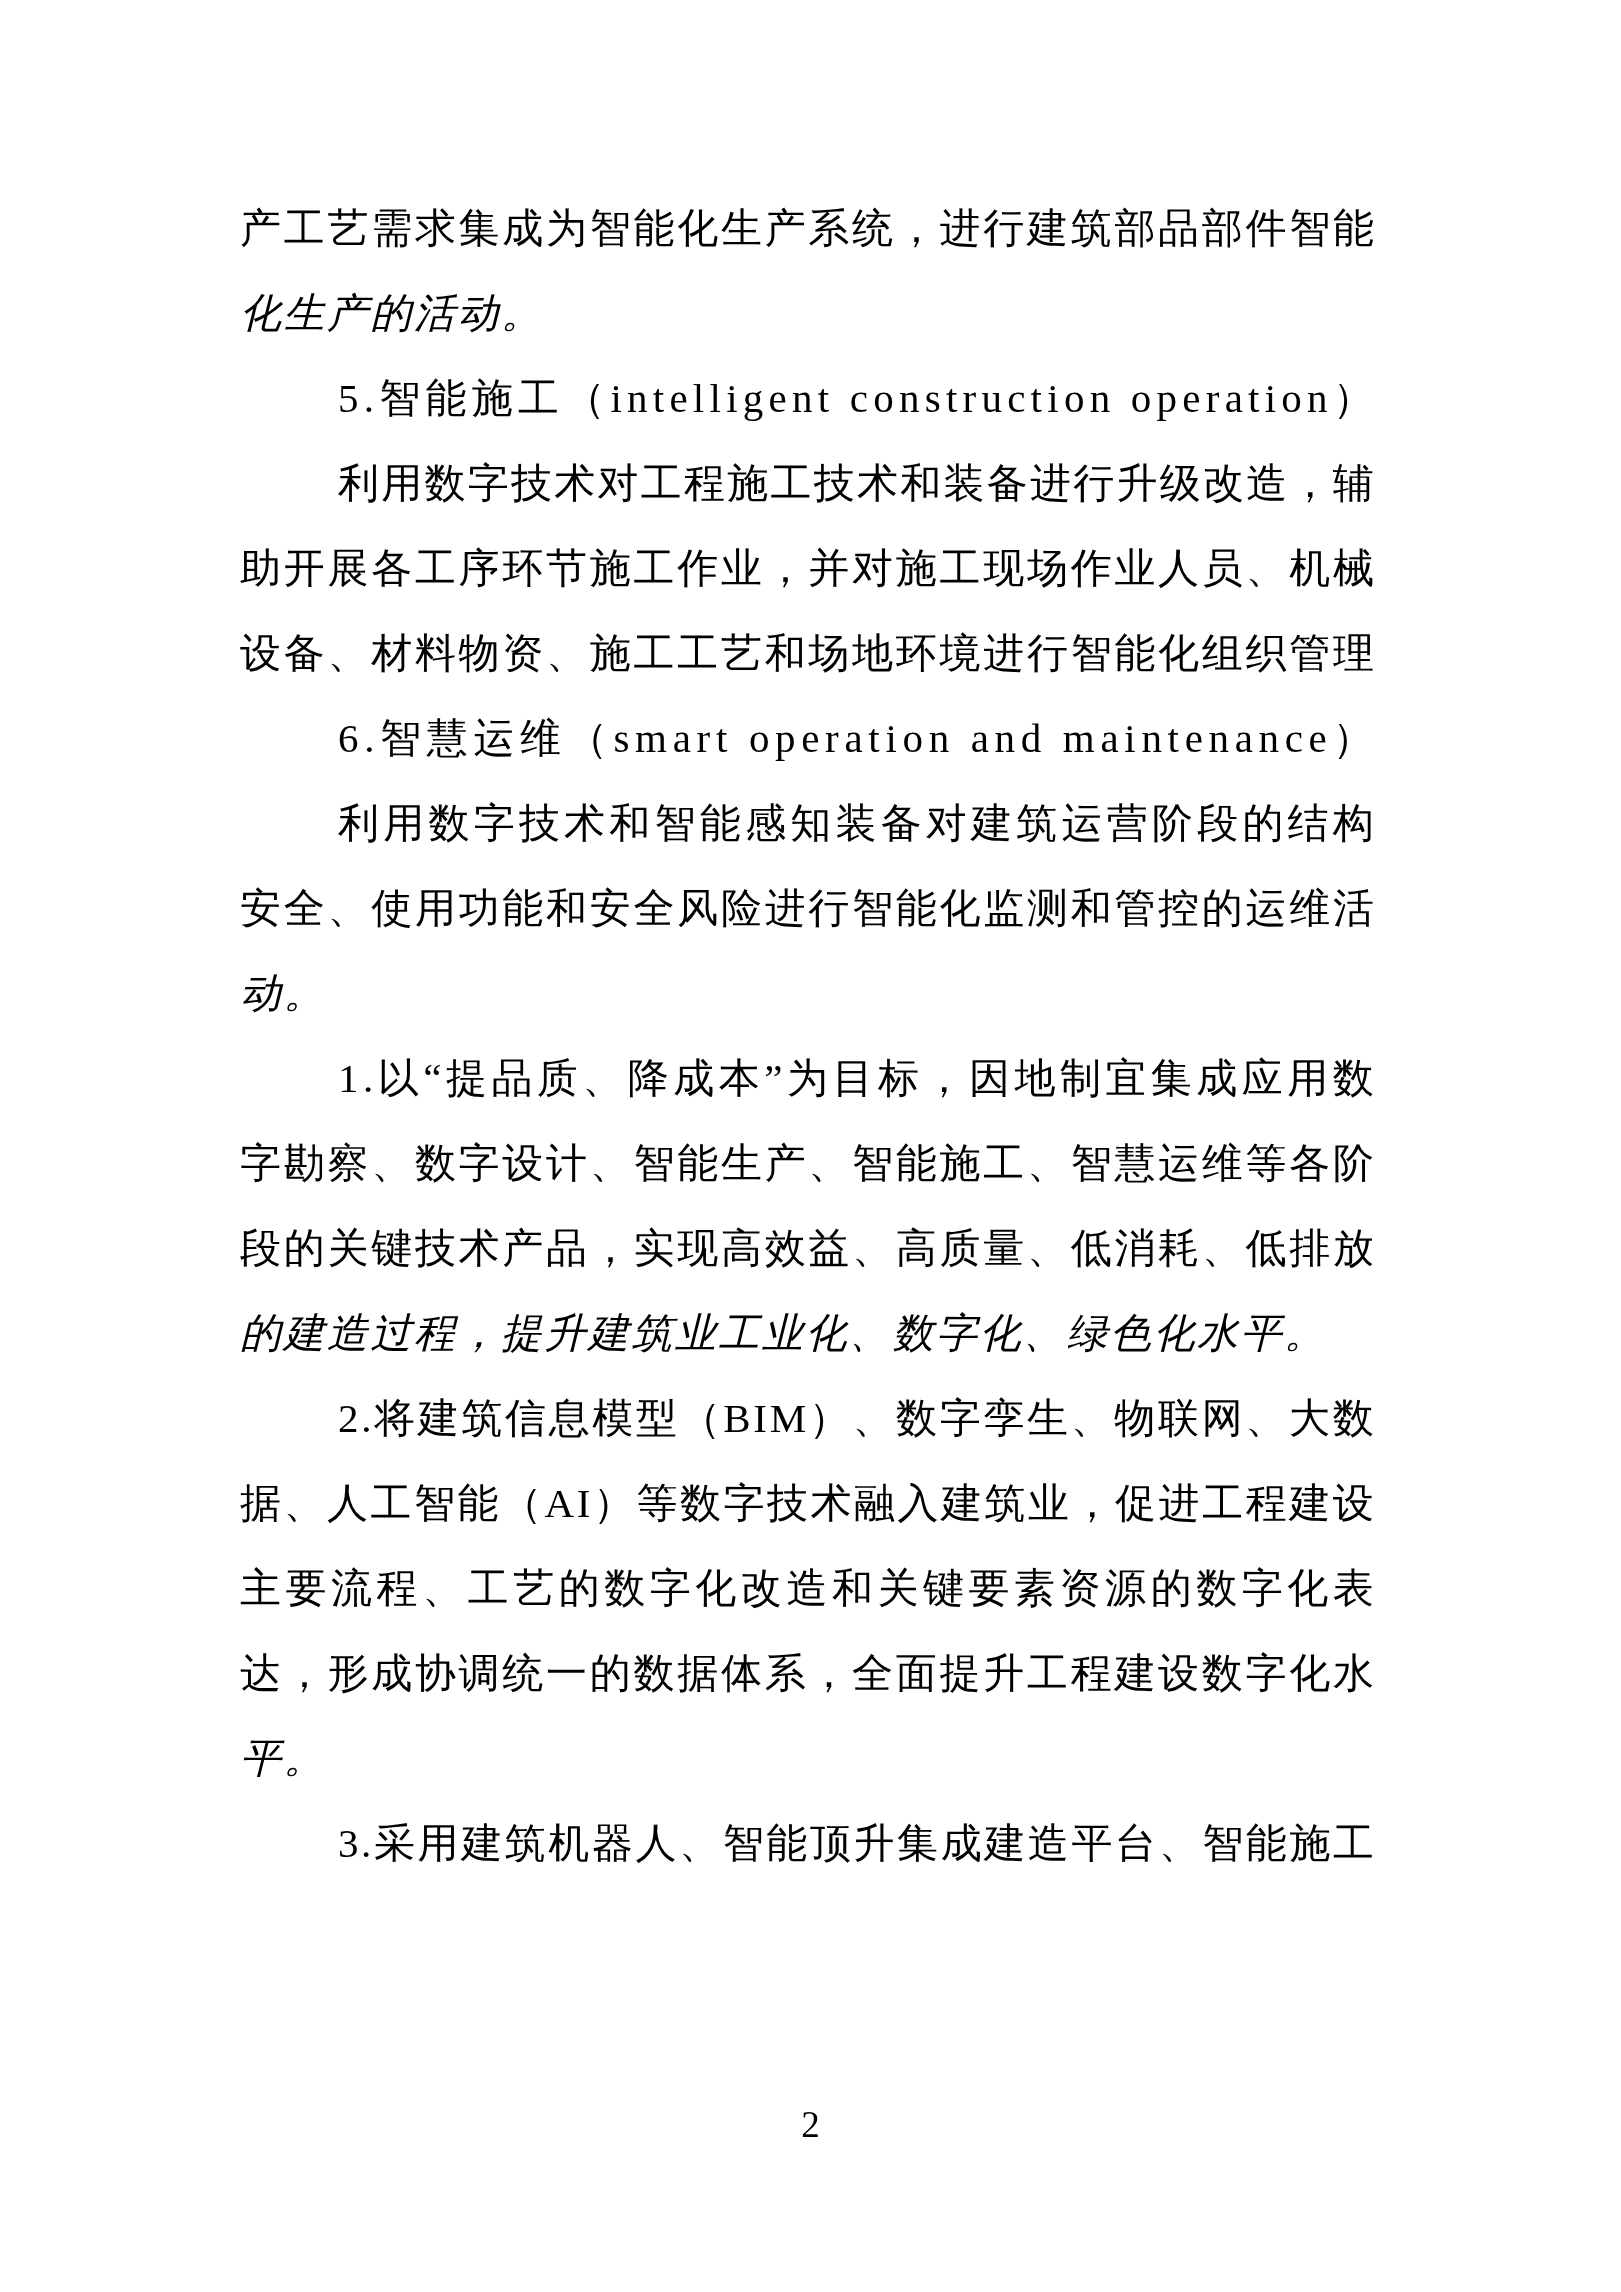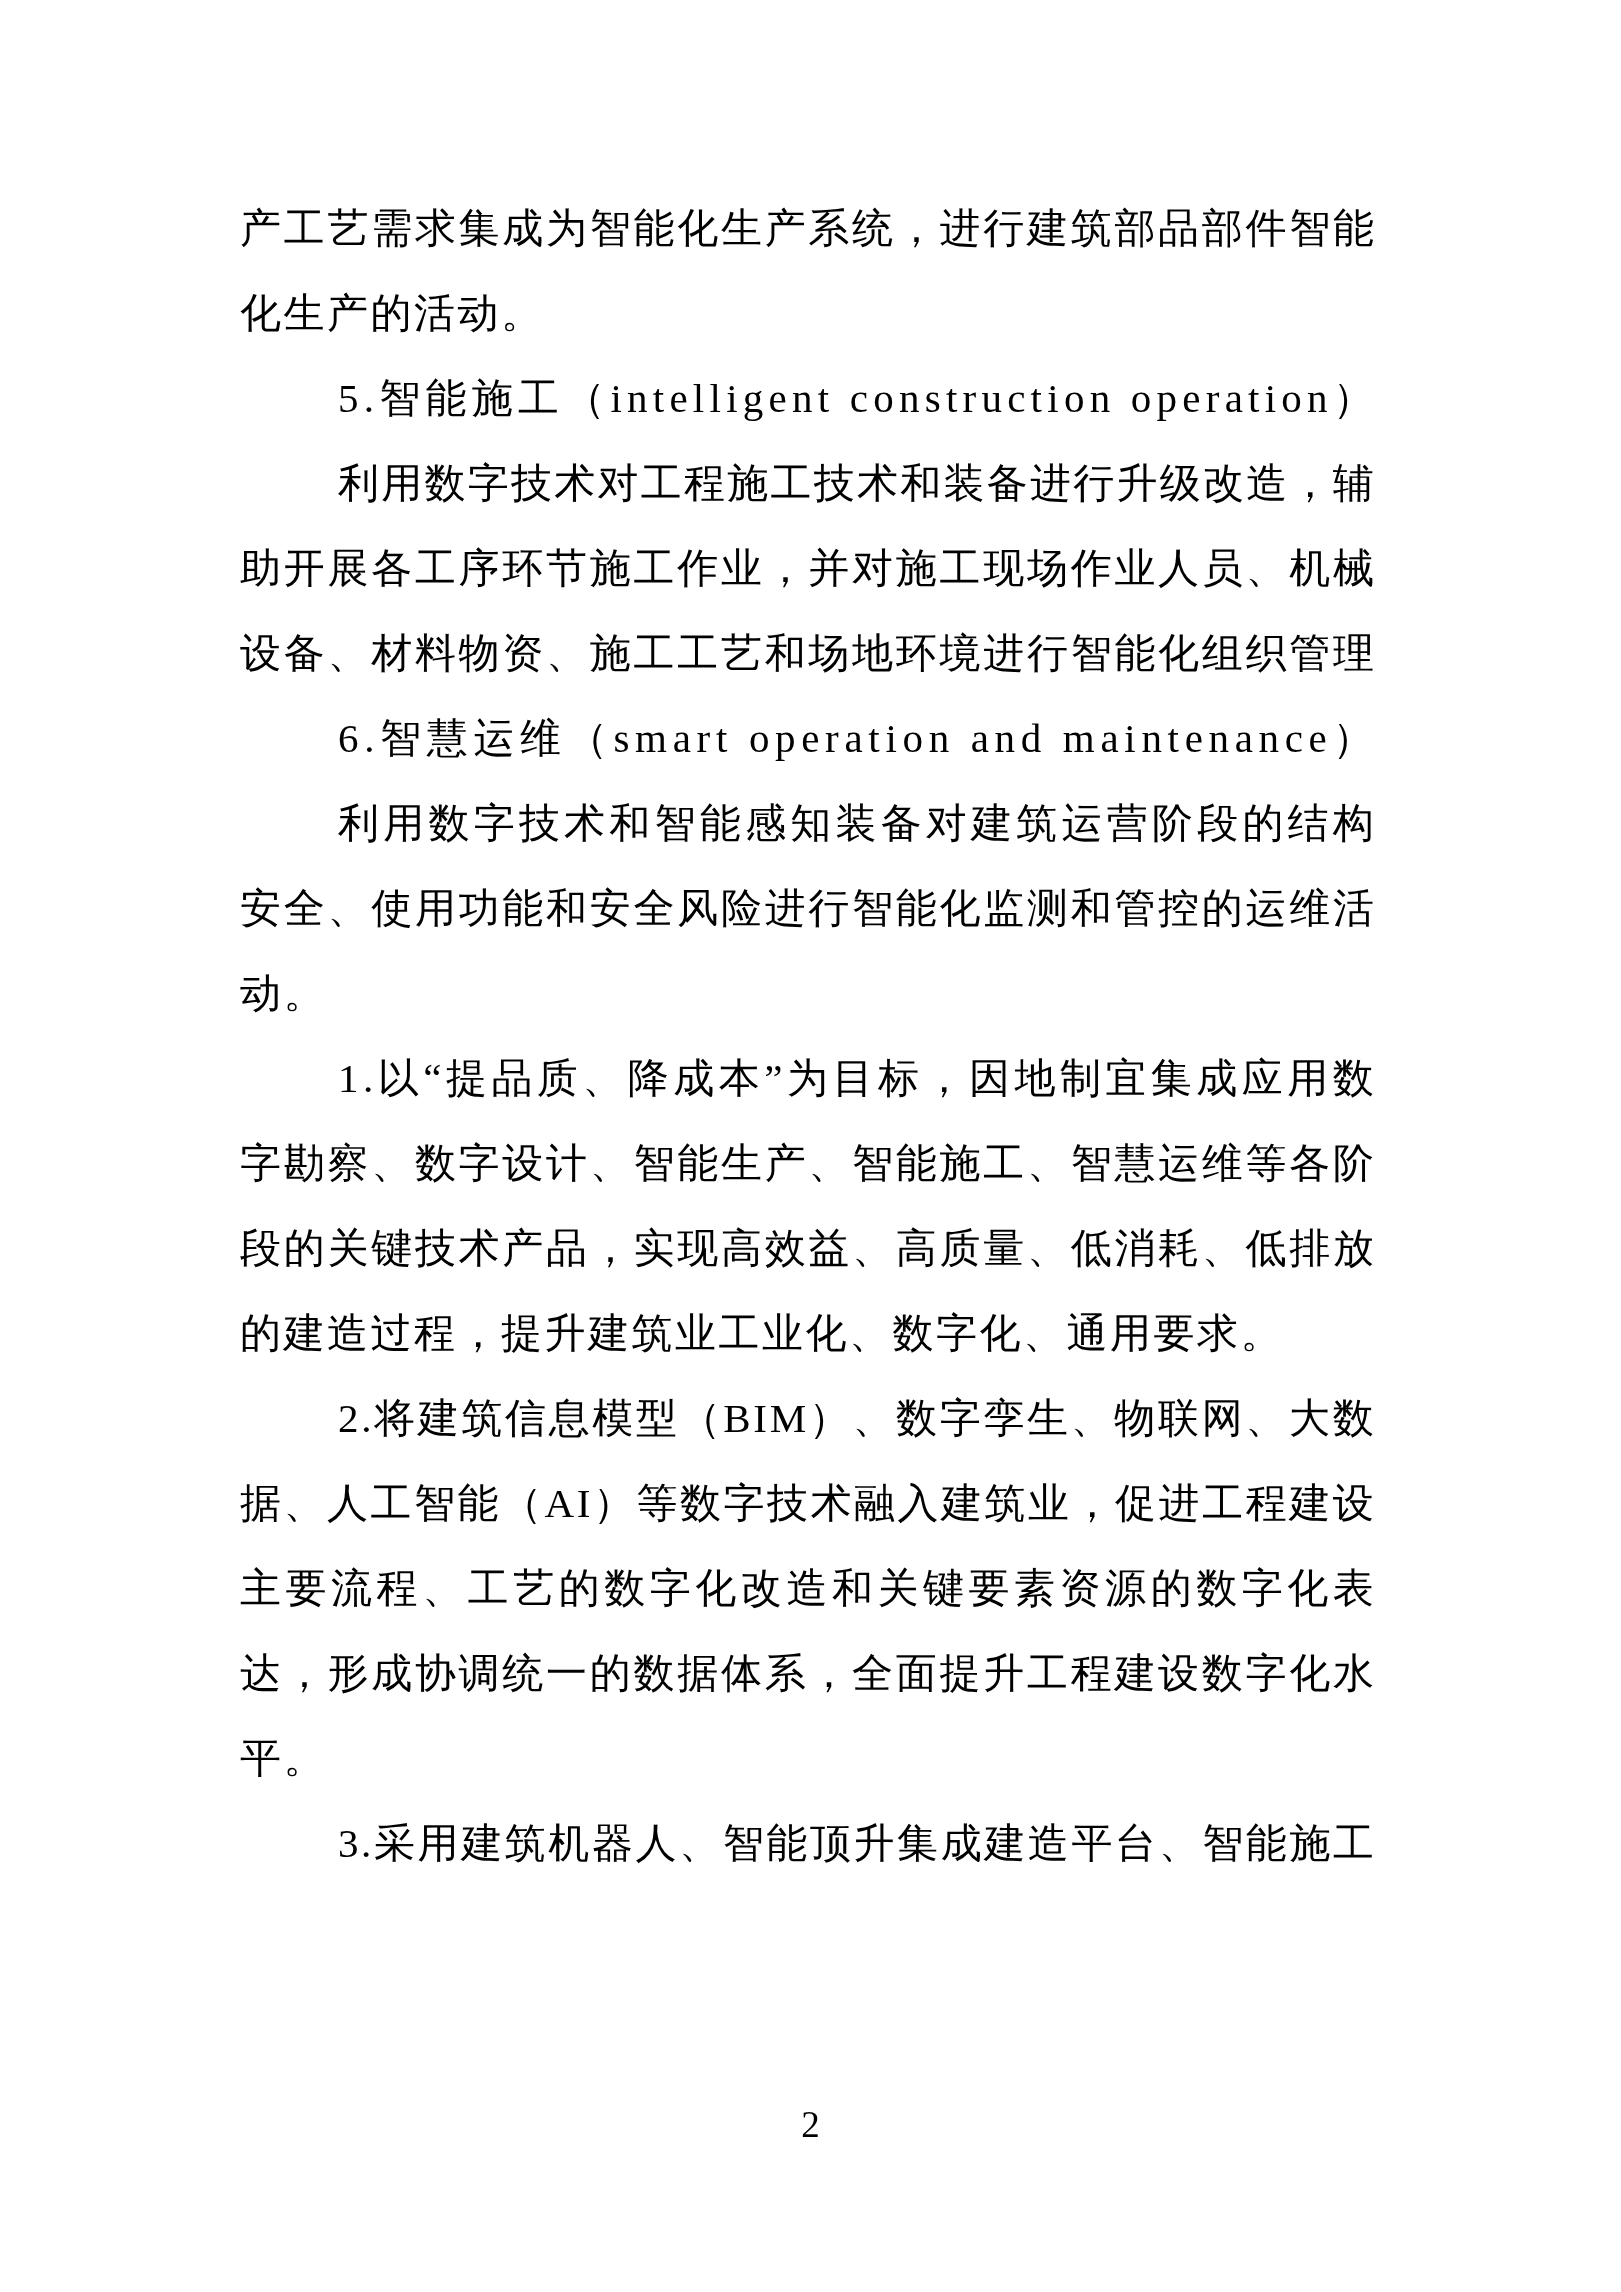--- a/index.html
+++ b/index.html
@@ -28,20 +28,21 @@
     align-items: center;
     font-size: 41px;
     line-height: 1;
     white-space: nowrap;
   }
   .line.justify {
     justify-content: space-between;
   }
   .line.plain {
     letter-spacing: 2.5px;
+    font-style: italic;
   }
   .line.indent {
     padding-left: 98px;
   }
   .line.heading {
     
     font-weight: 400;
   }
   .char {
     flex: 0 0 auto;
@@ -387,21 +388,21 @@
         <span class="char">量</span>
         <span class="char">、</span>
         <span class="char">低</span>
         <span class="char">消</span>
         <span class="char">耗</span>
         <span class="char">、</span>
         <span class="char">低</span>
         <span class="char">排</span>
         <span class="char">放</span>
       </div>
-      <div class="line plain">的建造过程，提升建筑业工业化、数字化、通用要求。</div>
+      <div class="line plain">的建造过程，提升建筑业工业化、数字化、绿色化水平。</div>
       <div class="line indent justify">
         <span class="char">2</span>
         <span class="char">.</span>
         <span class="char">将</span>
         <span class="char">建</span>
         <span class="char">筑</span>
         <span class="char">信</span>
         <span class="char">息</span>
         <span class="char">模</span>
         <span class="char">型</span>

